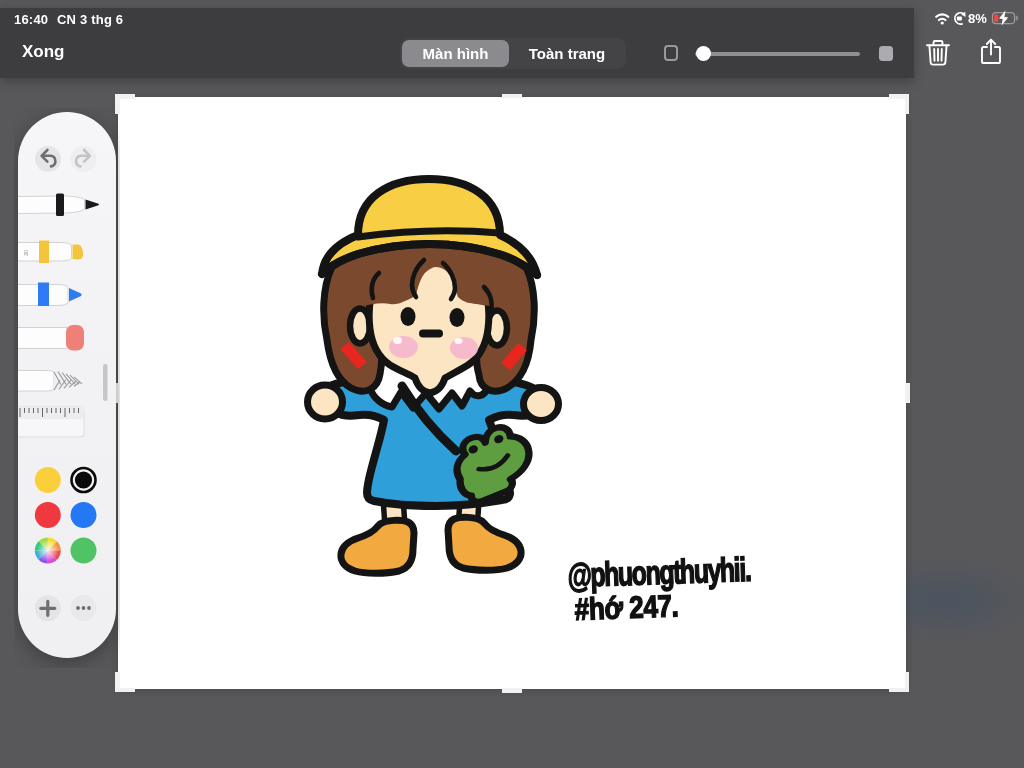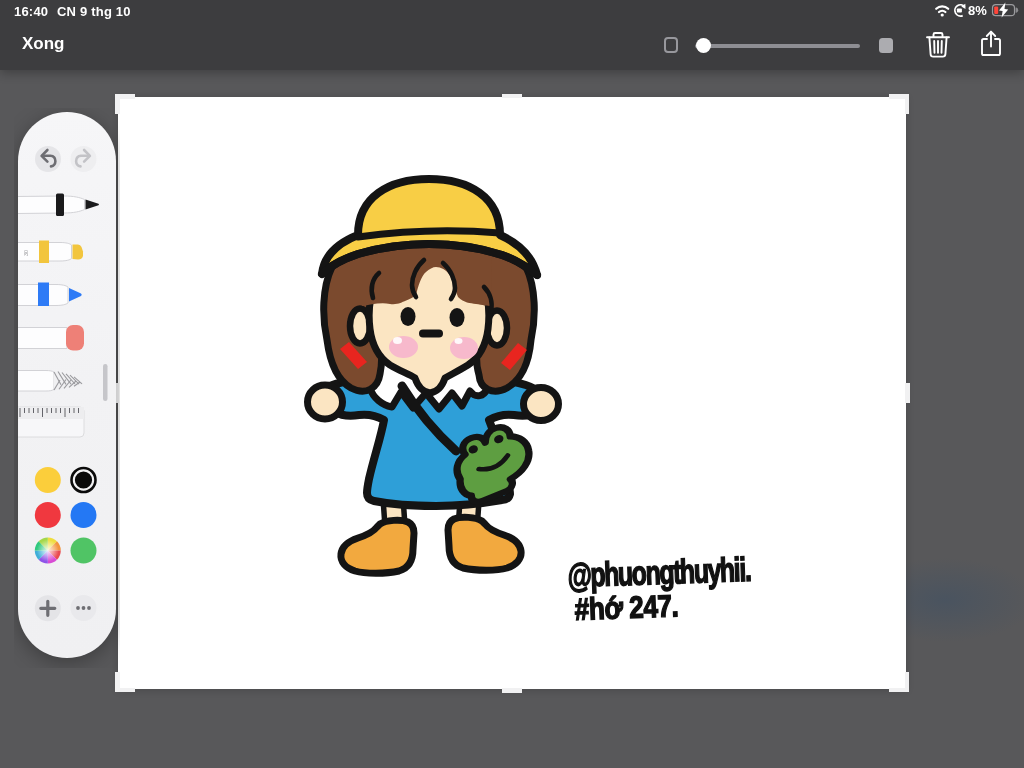--- a/index.html
+++ b/index.html
@@ -1,19 +1,19 @@
 <!DOCTYPE html>
 <html><head>
 <meta charset="utf-8">
 <style>
   * { margin:0; padding:0; box-sizing:border-box; }
   html,body { width:1024px; height:768px; overflow:hidden; background:#59595B; }
   body { font-family:"Liberation Sans", sans-serif; -webkit-font-smoothing:antialiased; }
   #root { position:relative; width:1024px; height:768px; background:#58585A; overflow:hidden; }
-  #topbar { position:absolute; left:0; top:0; width:1024px; height:70px; background:#3D3D3F; z-index:5; box-shadow:0 3px 10px rgba(0,0,0,0.28); }
+  #topbar { position:absolute; left:0; top:8px; width:914px; height:70px; background:#3D3D3F; z-index:5; box-shadow:0 3px 10px rgba(0,0,0,0.28); }
   .st { position:absolute; color:#fff; font-weight:bold; font-size:13px; letter-spacing:0.2px; }
   #xong { position:absolute; left:22px; top:34px; color:#fff; font-weight:bold; font-size:17px; text-underline-offset:3px; }
   #seg { position:absolute; left:400px; top:30px; width:226px; height:31px; background:#444447; border-radius:9px; display:flex; align-items:center; }
   #seg .sel { position:absolute; left:2px; top:2px; width:107px; height:27px; background:#8A8A8F; border-radius:7px; }
   #seg .lab { position:absolute; top:0; height:31px; line-height:31px; text-align:center; color:#fff; font-weight:bold; font-size:15px; }
   #lab1 { left:0; width:111px; }
   #lab2 { left:111px; width:112px; }
   #sqoutline { position:absolute; left:664px; top:37px; width:14px; height:16px; border:2px solid #98989D; border-radius:4px; }
   #track { position:absolute; left:695px; top:44px; width:165px; height:3.5px; background:#8E8E93; border-radius:2px; }
   #knob { position:absolute; left:695.5px; top:38px; width:15px; height:15px; background:#fff; border-radius:50%; }
@@ -24,21 +24,21 @@
   #canvas { position:absolute; left:118px; top:97px; width:788px; height:592px; background:#ffffff; box-shadow:0 1px 8px rgba(0,0,0,0.18); z-index:2; }
   .handle { position:absolute; background:#F1F1F2; z-index:3; }
   #palette { position:absolute; left:14px; top:108px; width:106px; height:560px; z-index:6; }
   #gsvg { position:absolute; left:0; top:0; }
 </style>
 </head>
 <body>
 <div id="root">
   <div id="topbar">
     <div class="st" style="left:14px; top:4px;">16:40</div>
-    <div class="st" style="left:57px; top:4px;">CN 9 thg 10</div>
+    <div class="st" style="left:57px; top:4px;">CN 3 thg 6</div>
     <svg class="sticons" width="96" height="22" viewBox="0 0 96 22" style="position:absolute; left:928px; top:0;">
 
       <g stroke="#fff" fill="none" stroke-linecap="round">
         <path d="M8.2,8.8 A8.6,8.6 0 0 1 20.2,8.8" stroke-width="2.2"></path>
         <path d="M11.0,12.0 A4.7,4.7 0 0 1 17.4,12.0" stroke-width="2.2"></path>
         <circle cx="14.2" cy="15.0" r="1.6" fill="#fff" stroke="none"></circle>
       </g>
 
       <g transform="translate(25.5,4.3)">
         <path d="M9.2,11.3 A5.6,5.6 0 1 1 11.3,2.6" stroke="#fff" stroke-width="1.8" fill="none"></path>
@@ -48,20 +48,25 @@
       <text x="40" y="15" fill="#fff" font-size="13" font-weight="bold" font-family="Liberation Sans">8%</text>
 
       <g transform="translate(64,4.2)">
         <rect x="0.5" y="0.5" width="22" height="11" rx="3.2" fill="none" stroke="#9B9B9E" stroke-width="1.2"></rect>
         <rect x="2.2" y="2.2" width="4" height="7.6" rx="1.2" fill="#FF453A"></rect>
         <path d="M13.4,-1.6 L7.0,6.4 L10.6,6.9 L9.6,13.4 L16.2,5.3 L12.5,4.8 Z" fill="#fff"></path>
         <path d="M23.6,3.4 A2.3,2.3 0 0 1 23.6,8.6 Z" fill="#8A8A8D"></path>
       </g>
     </svg>
     <div id="xong">Xong</div>
+    <div id="seg">
+      <div class="sel"></div>
+      <div class="lab" id="lab1">Màn hình</div>
+      <div class="lab" id="lab2">Toàn trang</div>
+    </div>
     <div id="sqoutline"></div>
     <div id="track"></div>
     <div id="knob"></div>
     <div id="sqfill"></div>
 
     <svg width="26" height="28" viewBox="0 0 26 28" style="position:absolute; left:925px; top:31px;">
       <g stroke="#fff" stroke-width="1.9" fill="none" stroke-linecap="round">
         <path d="M2,6.2 L24,6.2"></path>
         <path d="M8.5,6 L8.5,3.4 Q8.5,2 10,2 L16,2 Q17.5,2 17.5,3.4 L17.5,6"></path>
         <path d="M4.4,6.4 L5.6,23.2 Q5.8,25.6 8.2,25.6 L17.8,25.6 Q20.2,25.6 20.4,23.2 L21.6,6.4"></path>

